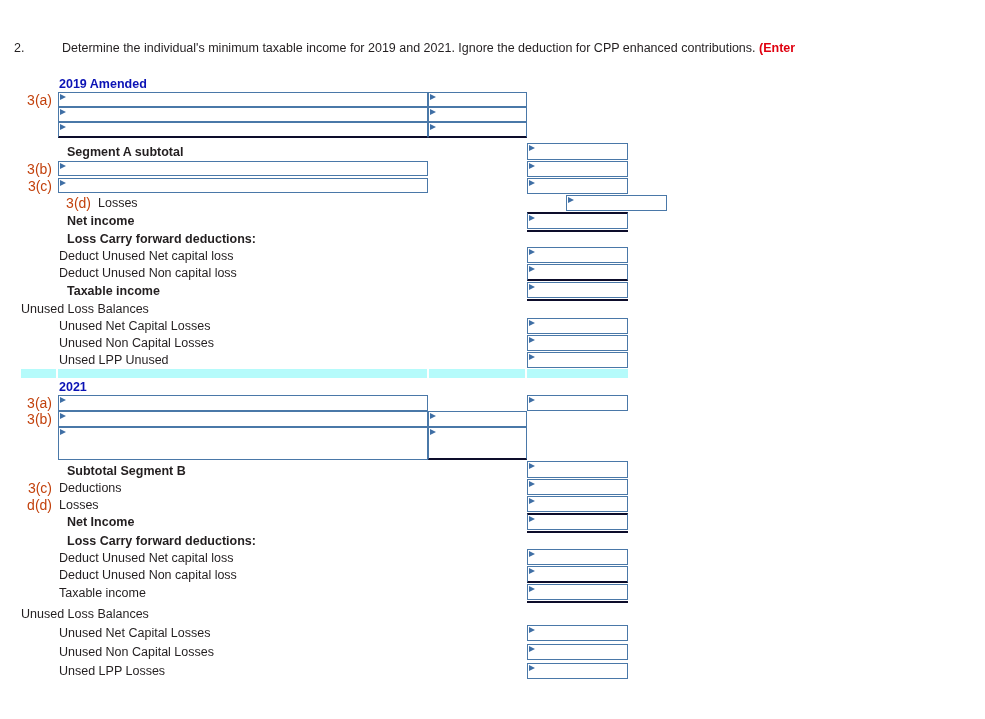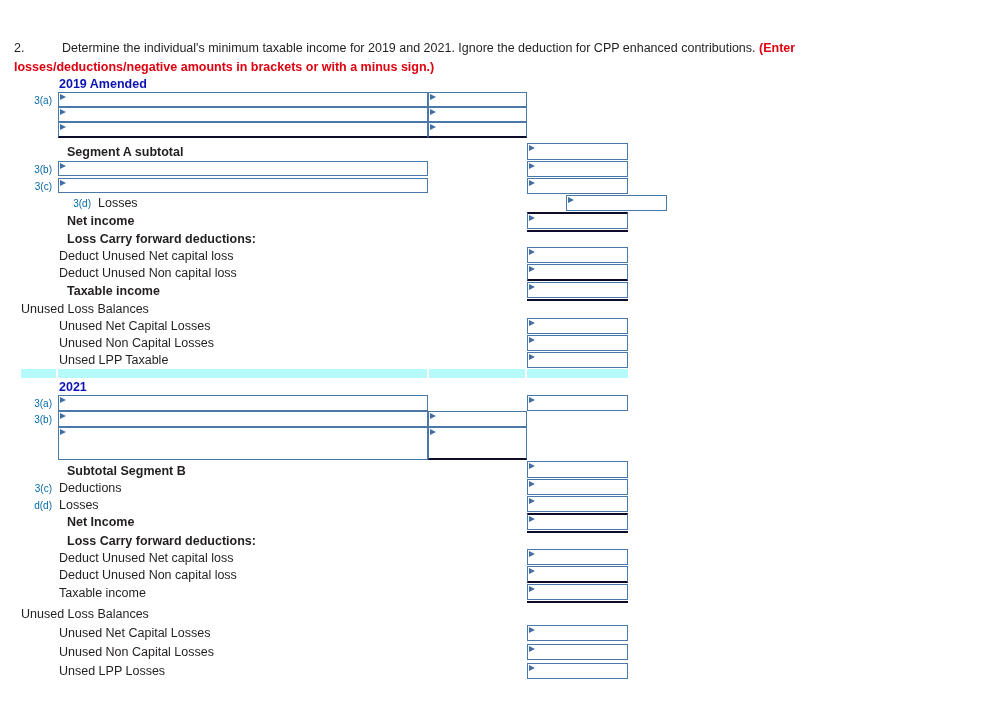--- a/index.html
+++ b/index.html
@@ -18,21 +18,21 @@
   .q-num{display:inline-block;width:48px;}
   .q-red{color:#e0000f;font-weight:bold;}
   .q-line2{font-size:12.5px;line-height:19px;color:#e0000f;font-weight:bold;}
 
   
   .sheet{position:absolute;left:0;top:72px;width:815px;}
   .row{position:relative;height:17px;}
 
   .code{
     position:absolute;left:0;width:52px;text-align:right;
-    font-size:10px;line-height:17px;color:#0369a1;
+    font-size:14px;line-height:17px;color:#c2410c;
   }
   .lbl{
     position:absolute;left:59px;
     font-size:12.5px;line-height:17px;color:#231f20;white-space:nowrap;
   }
   .lbl.b{font-weight:bold;margin-left:8px;}
   .lbl.far{left:21px;font-weight:normal;}
   .yr{
     position:absolute;left:59px;
     font-size:12.5px;line-height:17px;color:#0b12b5;font-weight:bold;
@@ -74,21 +74,20 @@
   .band{position:absolute;height:9px;background:#b5fbfb;}
 </style>
 </head>
 <body>
 
 <div class="q-wrap">
   <div class="q-line">
     <span class="q-num">2.</span><span>Determine the individual's minimum taxable income for 2019 and 2021. Ignore the deduction for CPP enhanced contributions.</span>
     <span class="q-red">(Enter</span>
   </div>
-  <div class="q-line2">losses/deductions/negative amounts in brackets or with a minus sign.)</div>
 </div>
 
 <div class="sheet">
 
   <div>
 
     <div class="row" style="top:4px;height:16px;">
       <span class="yr">2019  Amended</span>
     </div>
 
@@ -165,21 +164,21 @@
       <span class="lbl">Unused Net Capital Losses</span>
       <div class="cell cC" style="top:0;height:16px;"></div>
     </div>
 
     <div class="row" style="position:absolute;top:263px;left:0;width:985px;">
       <span class="lbl">Unused Non Capital Losses</span>
       <div class="cell cC" style="top:0;height:16px;"></div>
     </div>
 
     <div class="row" style="position:absolute;top:280px;left:0;width:985px;">
-      <span class="lbl">Unsed LPP Taxable</span>
+      <span class="lbl">Unsed LPP Unused</span>
       <div class="cell cC" style="top:0;height:16px;"></div>
     </div>
   </div>
 
   <div class="band" style="top:297px;left:21px;width:35px;"></div>
   <div class="band" style="top:297px;left:58px;width:369px;"></div>
   <div class="band" style="top:297px;left:429px;width:96px;"></div>
   <div class="band" style="top:297px;left:527px;width:101px;"></div>
 
   <div>

